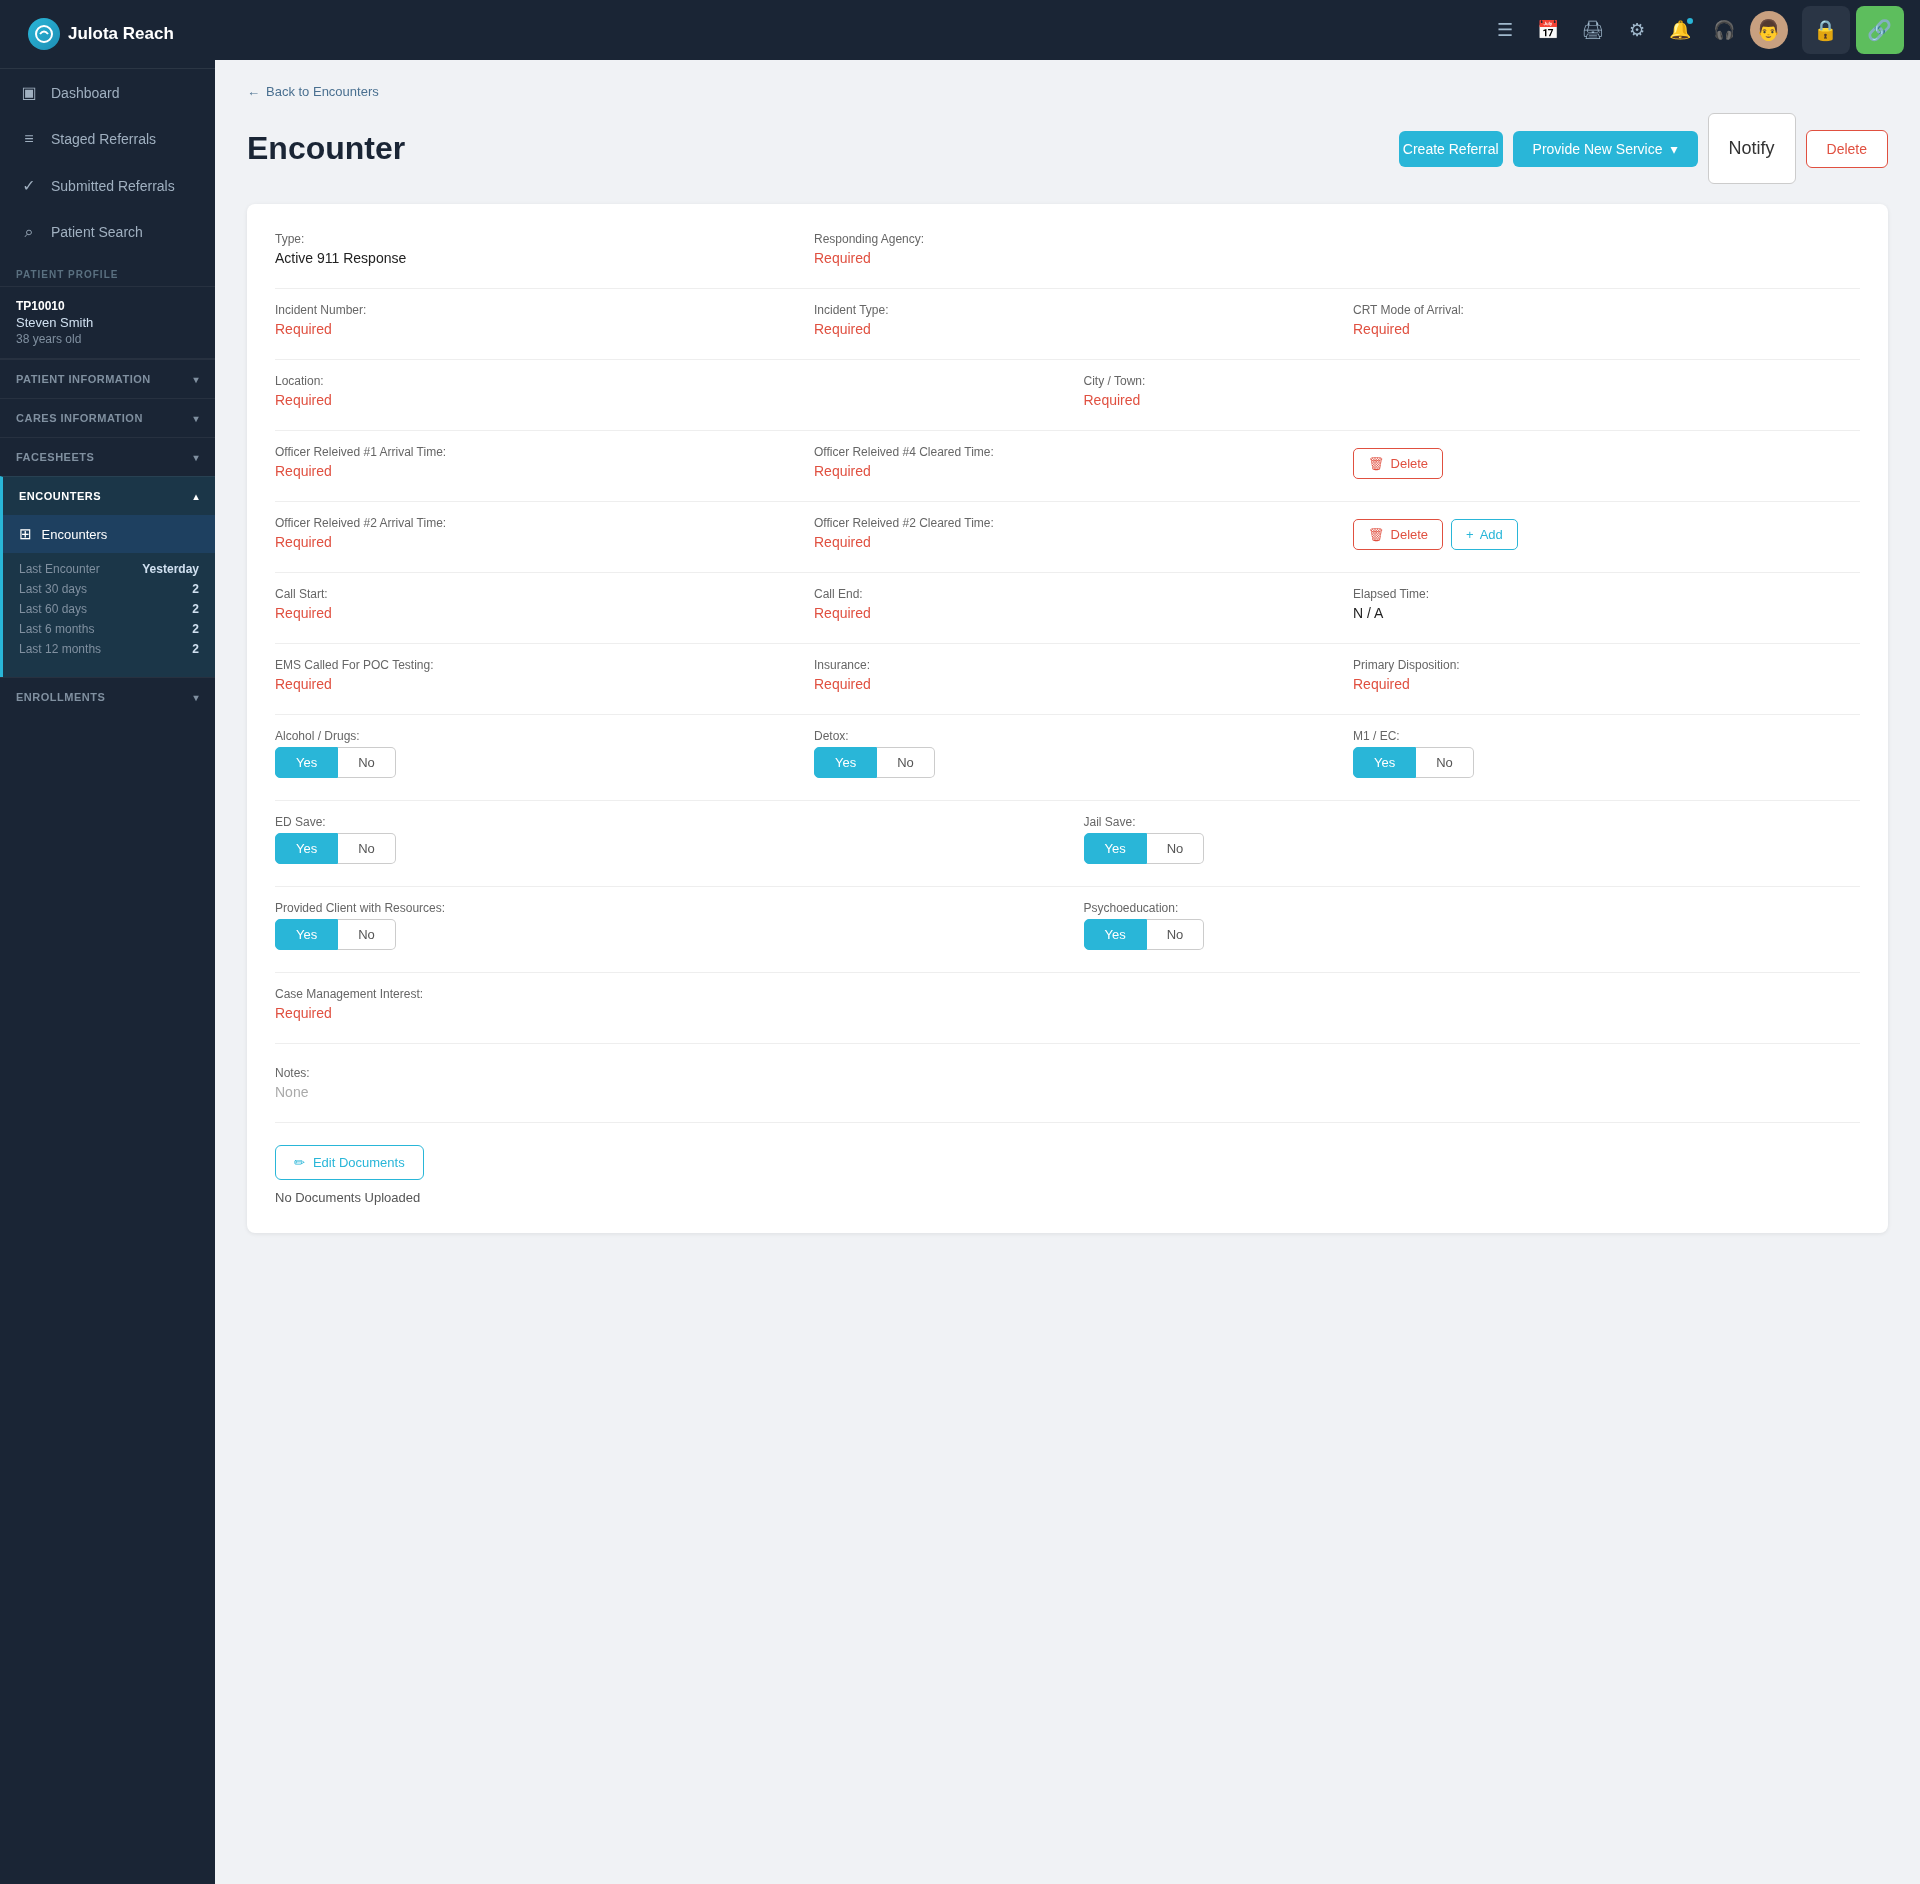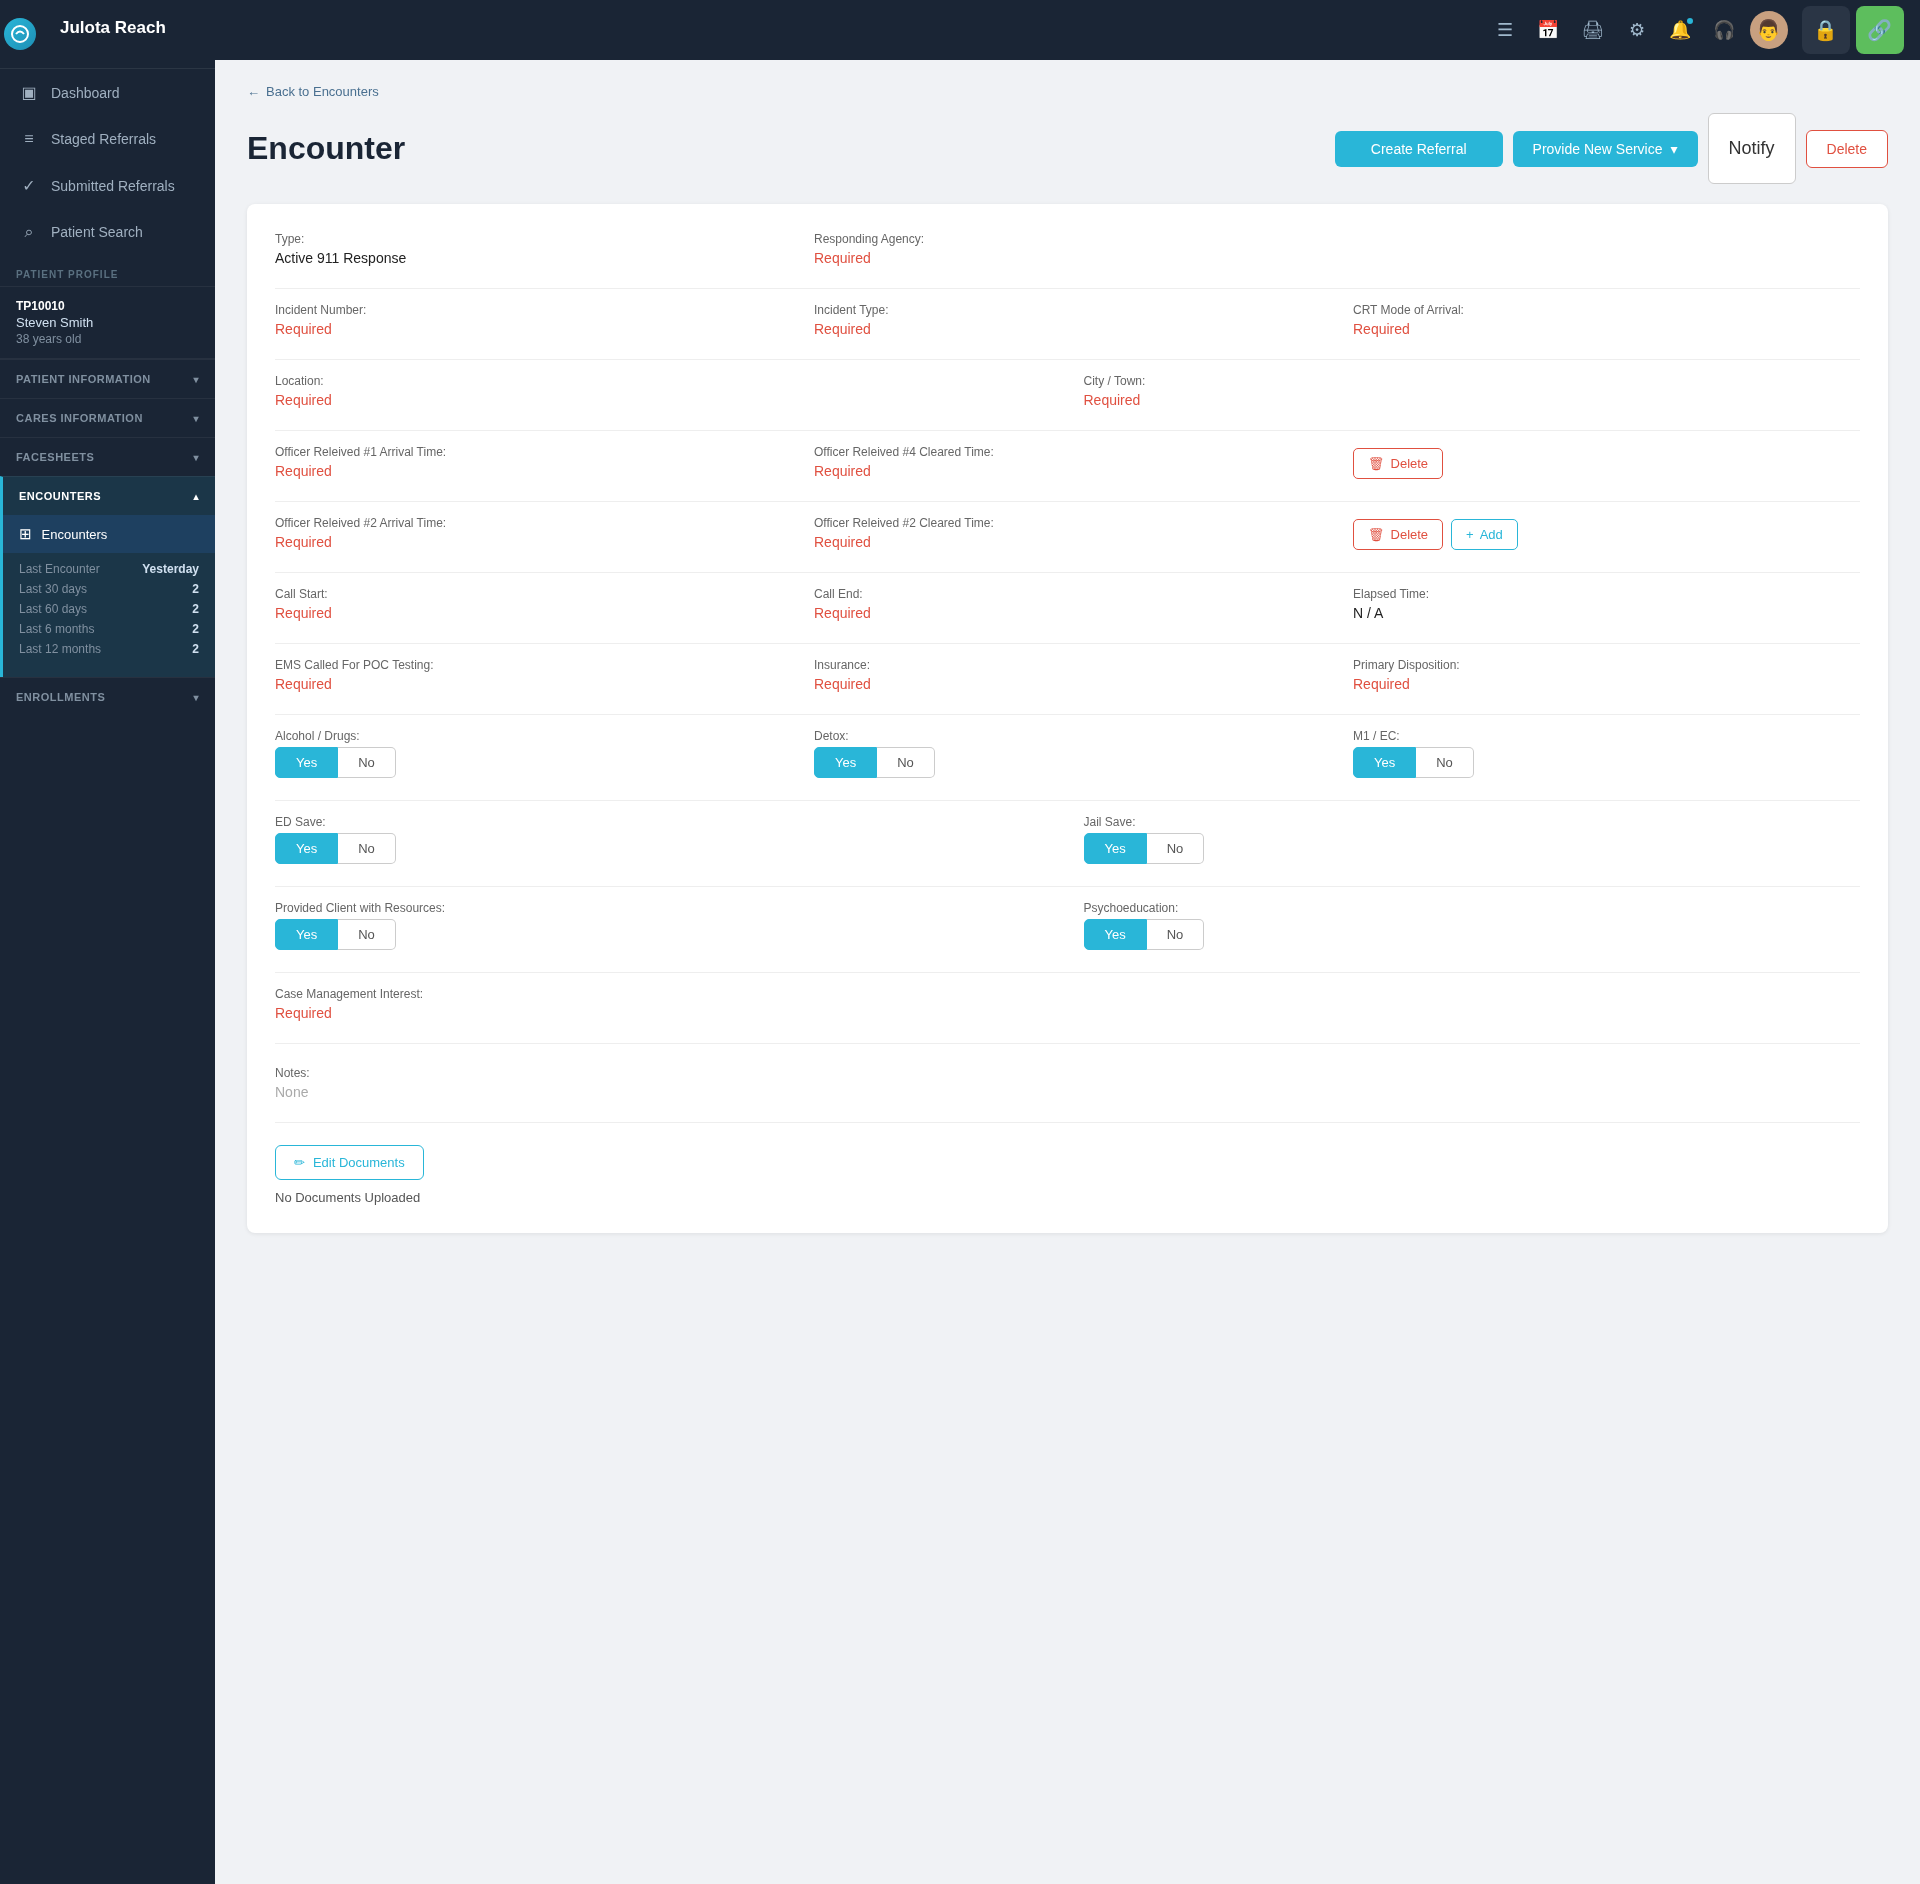--- a/index.html
+++ b/index.html
@@ -11,22 +11,23 @@
       min-width: 215px;
       background: #1a2535;
       color: #fff;
       display: flex;
       flex-direction: column;
       overflow-y: auto;
       height: 100vh;
     }
     .sidebar-logo {
       display: flex;
-      padding: 18px 4px;
-      gap: 24px;
+      align-items: center;
+      padding: 18px 28px;
+      gap: 8px;
       border-bottom: 1px solid rgba(255,255,255,0.08);
     }
     .sidebar-logo-icon {
       width: 32px;
       height: 32px;
       background: linear-gradient(135deg, #29b6d8, #1e8fb5);
       border-radius: 50%;
       display: flex;
       align-items: center;
       justify-content: center;
@@ -221,21 +222,21 @@
     }
     .header-actions {
       display: flex;
       align-items: center;
       gap: 10px;
     }
     .btn-primary {
       background: #29b6d8;
       color: white;
       border: none;
-      padding: 10px 36px;
+      padding: 10px 4px;
       border-radius: 6px;
       font-size: 14px;
       font-weight: 500;
       cursor: pointer;
     }
     .btn-primary-dropdown {
       background: #29b6d8;
       color: white;
       border: none;
       padding: 10px 20px;

